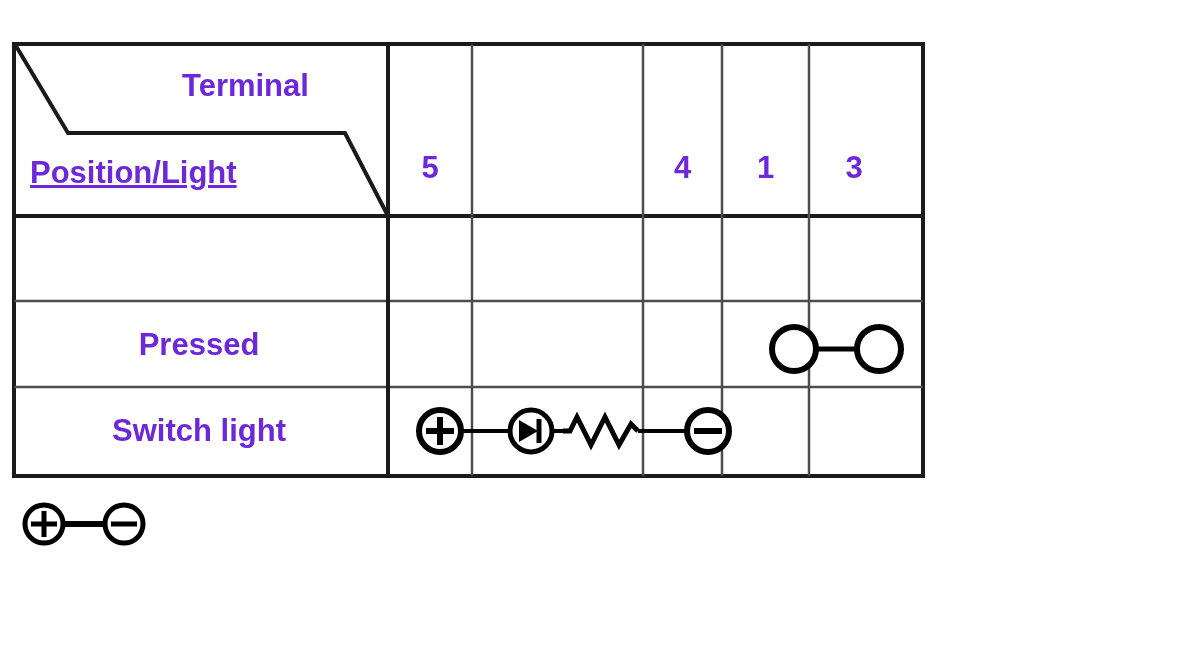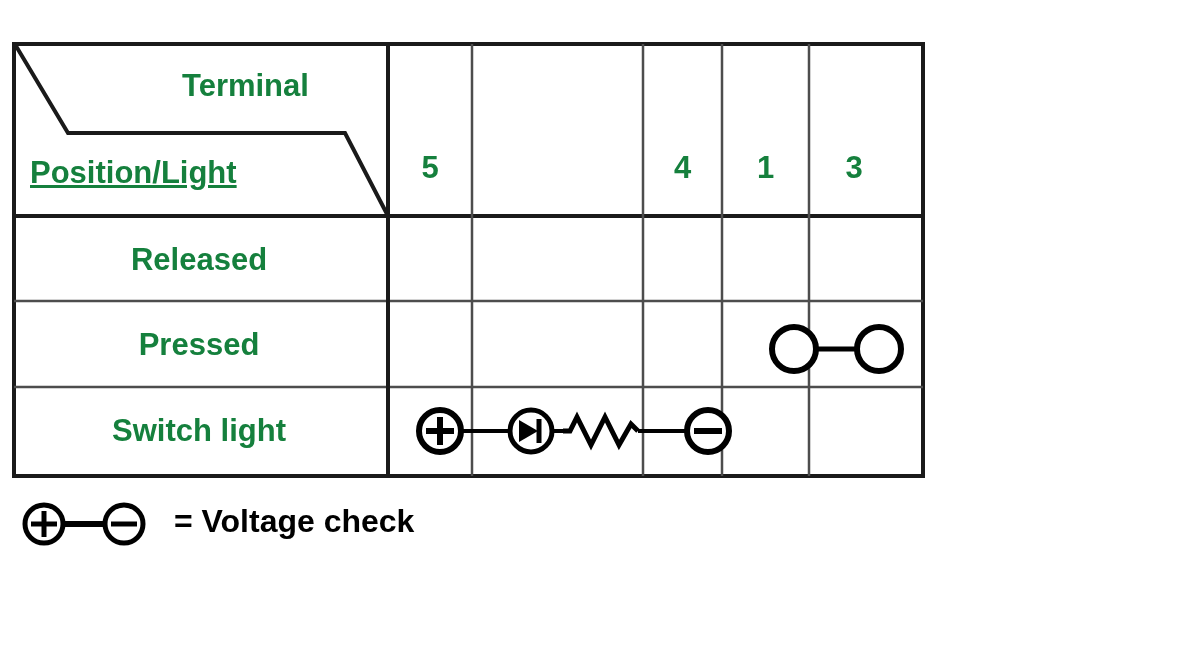--- a/index.html
+++ b/index.html
@@ -36,21 +36,21 @@
     position: absolute;
     left: 0;
     top: 0;
     overflow: visible;
   }
 
   
   .cell-text {
     position: absolute;
     font-weight: bold;
-    color: #15803d;
+    color: #6d28d9;
     white-space: nowrap;
     line-height: 1;
   }
 
   .hdr-terminal {
     left: 170px;
     top: 28px;
     font-size: 31px;
   }
   .hdr-position {
@@ -171,38 +171,36 @@
 
     <div class="cell-text hdr-terminal">Terminal</div>
     <div class="cell-text hdr-position">Position/Light</div>
 
     <div class="cell-text col-head c0">5</div>
     <div class="cell-text col-head c1"></div>
     <div class="cell-text col-head c2">4</div>
     <div class="cell-text col-head c3">1</div>
     <div class="cell-text col-head c4">3</div>
 
-    <div class="cell-text row-label r0">Released</div>
     <div class="cell-text row-label r2">Switch light</div>
     <div class="cell-text row-label r1">Pressed</div>
   </div>
 
   <div id="legend">
 
     <div class="legend-row l0">
       <svg class="legend-svg" width="160" height="56" viewBox="0 0 160 56">
         <line x1="51" y1="29" x2="112" y2="29" stroke="#000" stroke-width="6"></line>
         <g>
           <circle cx="32" cy="29" r="19" fill="#fff" stroke="#000" stroke-width="5"></circle>
           <line x1="19" y1="29" x2="45" y2="29" stroke="#000" stroke-width="5"></line>
           <line x1="32" y1="16" x2="32" y2="42" stroke="#000" stroke-width="5"></line>
         </g>
         <g>
           <circle cx="112" cy="29" r="19" fill="#fff" stroke="#000" stroke-width="5"></circle>
           <line x1="99" y1="29" x2="125" y2="29" stroke="#000" stroke-width="5"></line>
         </g>
       </svg>
-      <div class="legend-text">= Voltage check</div>
     </div>
 
   </div>
 
 </div>
 
 </body></html>

